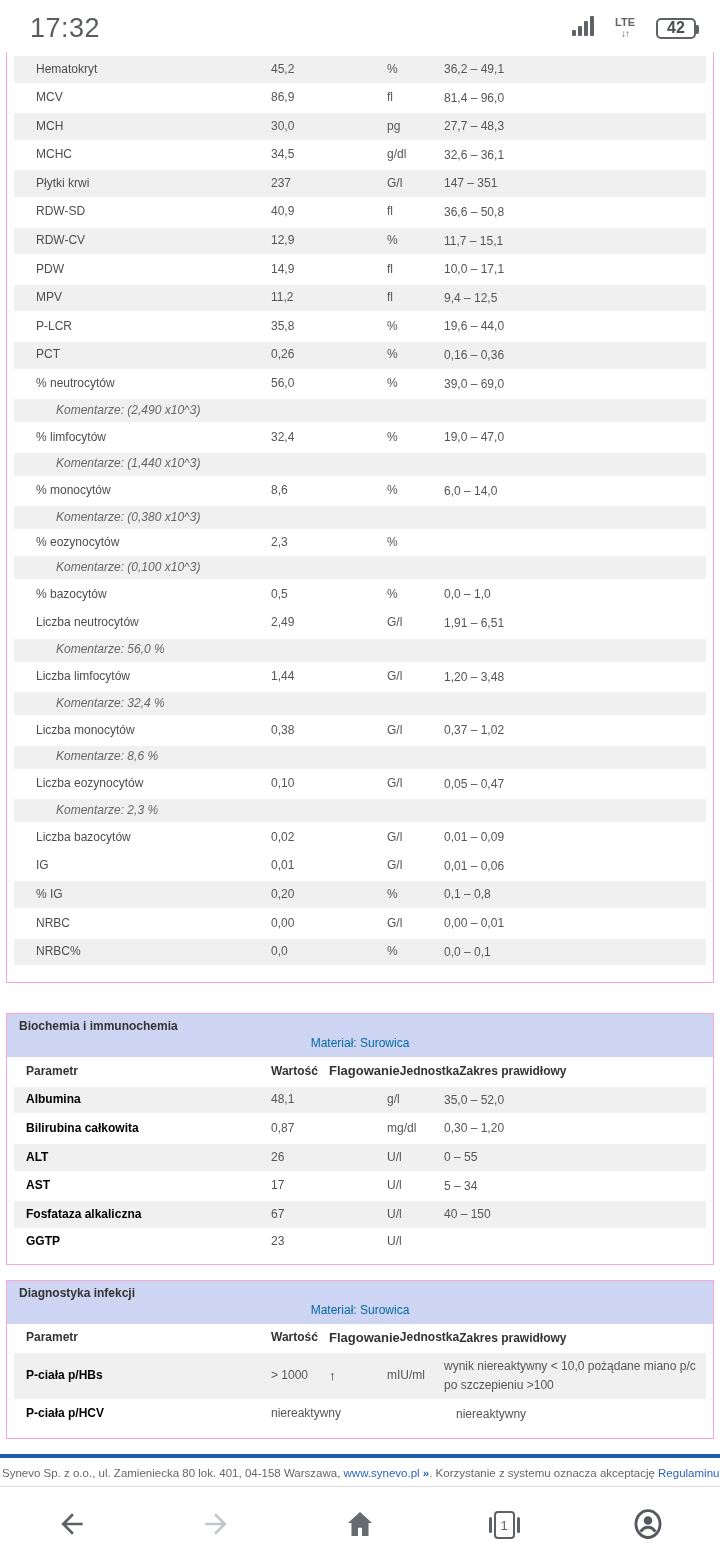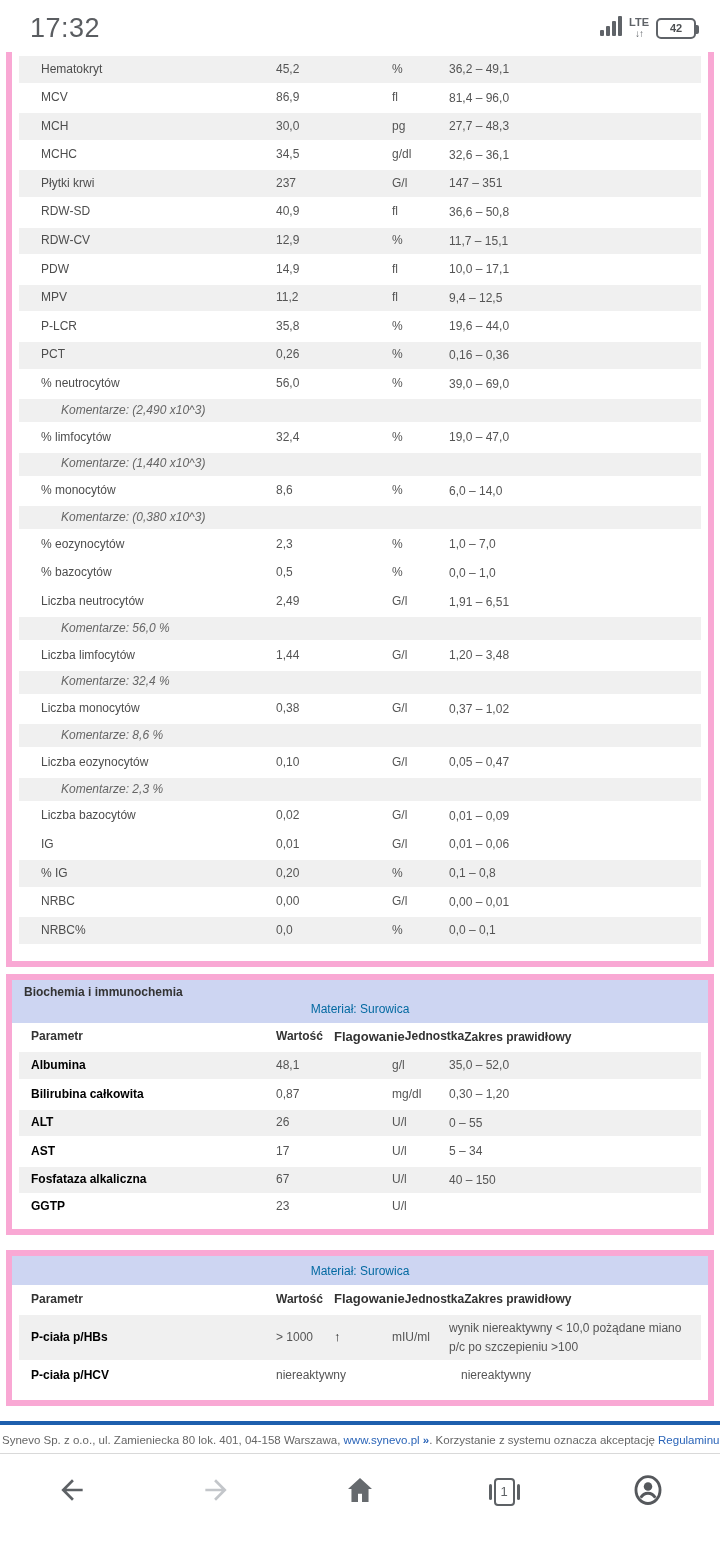--- a/index.html
+++ b/index.html
@@ -3,31 +3,31 @@
 <meta charset="utf-8">
 <style>
   * { margin:0; padding:0; box-sizing:border-box; }
   html,body { width:720px; background:#fff; }
   body { font-family:"Liberation Sans", sans-serif; color:#555; }
   .phone { position:relative; width:720px; height:1560px; background:#fff; overflow:hidden; }
 
   
   .status-bar { height:52px; display:flex; justify-content:space-between; align-items:center; padding:4px 24px 0 30px; background:#fff; }
   .time { font-size:27px; color:#5a5d61; letter-spacing:.5px; }
-  .status-icons { display:flex; align-items:center; gap:7px; }
+  .status-icons { display:flex; align-items:center; gap:21px; }
   .lte-block { display:flex; flex-direction:column; align-items:center; line-height:1; margin-left:-2px; }
   .lte-label { font-size:11px; font-weight:bold; color:#5f6368; }
   .lte-arrows { font-size:10px; color:#5f6368; letter-spacing:-1px; margin-top:1px; }
   .battery { position:relative; width:40px; height:21px; border:2px solid #5f6368; border-radius:5px; display:flex; align-items:center; justify-content:center; }
   .battery::after { content:""; position:absolute; right:-5px; top:5px; width:3px; height:9px; background:#5f6368; border-radius:0 2px 2px 0; }
-  .battery-text { font-size:11px; color:#4c4f52; font-weight:bold; }
+  .battery-text { font-size:16px; color:#4c4f52; font-weight:bold; }
 
   
-  .card { margin:0 6px; background:#fff; border:6px solid #f9a8d4; }
-  .card-first { border-top:none; padding:3px 0 16px; margin-bottom:7px; }
+  .card { margin:0 6px; background:#fff; border:1px solid #f9a8d4; }
+  .card-first { border-top:none; padding:3px 0 16px; margin-bottom:30px; }
   .section-card { margin-bottom:15px; padding-bottom:10px; }
 
   .row { display:flex; align-items:center; min-height:25px; margin:0 7px; font-size:12px; color:#555; }
   .shade { background:#f0f0f0; box-shadow: inset 0 1px 0 #fff, inset 0 -1px 0 #fff; }
   .cell { line-height:1.3; }
   .c-param { flex:0 0 257px; padding-left:22px; color:#4d4d4d; }
   .c-value { flex:0 0 58px; }
   .c-flag  { flex:0 0 58px; font-weight:bold; color:#222; font-size:13px; }
   .c-unit  { flex:0 0 57px; }
   .c-range { flex:1; padding:5px 10px 5px 0; line-height:1.55; }
@@ -189,21 +189,23 @@
           <div class="cell c-range">6,0 – 14,0</div>
         </div>
         <div class="row shade">
           <div class="cell c-comment">Komentarze: (0,380 x10^3)</div>
         </div>
         <div class="row">
           <div class="cell c-param">% eozynocytów</div>
           <div class="cell c-value">2,3</div>
           <div class="cell c-flag"></div>
           <div class="cell c-unit">%</div>
-          <div class="cell c-range">1,0 – 7,0</div>
+        </div>
+        <div class="row shade">
+          <div class="cell c-comment">Komentarze: (0,100 x10^3)</div>
         </div>
         <div class="row">
           <div class="cell c-param">% bazocytów</div>
           <div class="cell c-value">0,5</div>
           <div class="cell c-flag"></div>
           <div class="cell c-unit">%</div>
           <div class="cell c-range">0,0 – 1,0</div>
         </div>
         <div class="row">
           <div class="cell c-param">Liczba neutrocytów</div>
@@ -333,20 +335,21 @@
         </div>
         <div class="row">
           <div class="cell c-param">GGTP</div>
           <div class="cell c-value">23</div>
           <div class="cell c-flag"></div>
           <div class="cell c-unit">U/l</div>
         </div>
       </section>
       <section class="card section-card">
         <div class="sec-head">
+          <div class="sec-title">Diagnostyka infekcji</div>
           <div class="sec-material">Materiał: Surowica</div>
         </div>
         <div class="row head-row">
           <div class="cell c-param">Parametr</div>
           <div class="cell c-value">Wartość</div>
           <div class="cell c-flag">Flagowanie</div>
           <div class="cell c-unit">Jednostka</div>
           <div class="cell c-range">Zakres prawidłowy</div>
         </div>
         <div class="row shade">

